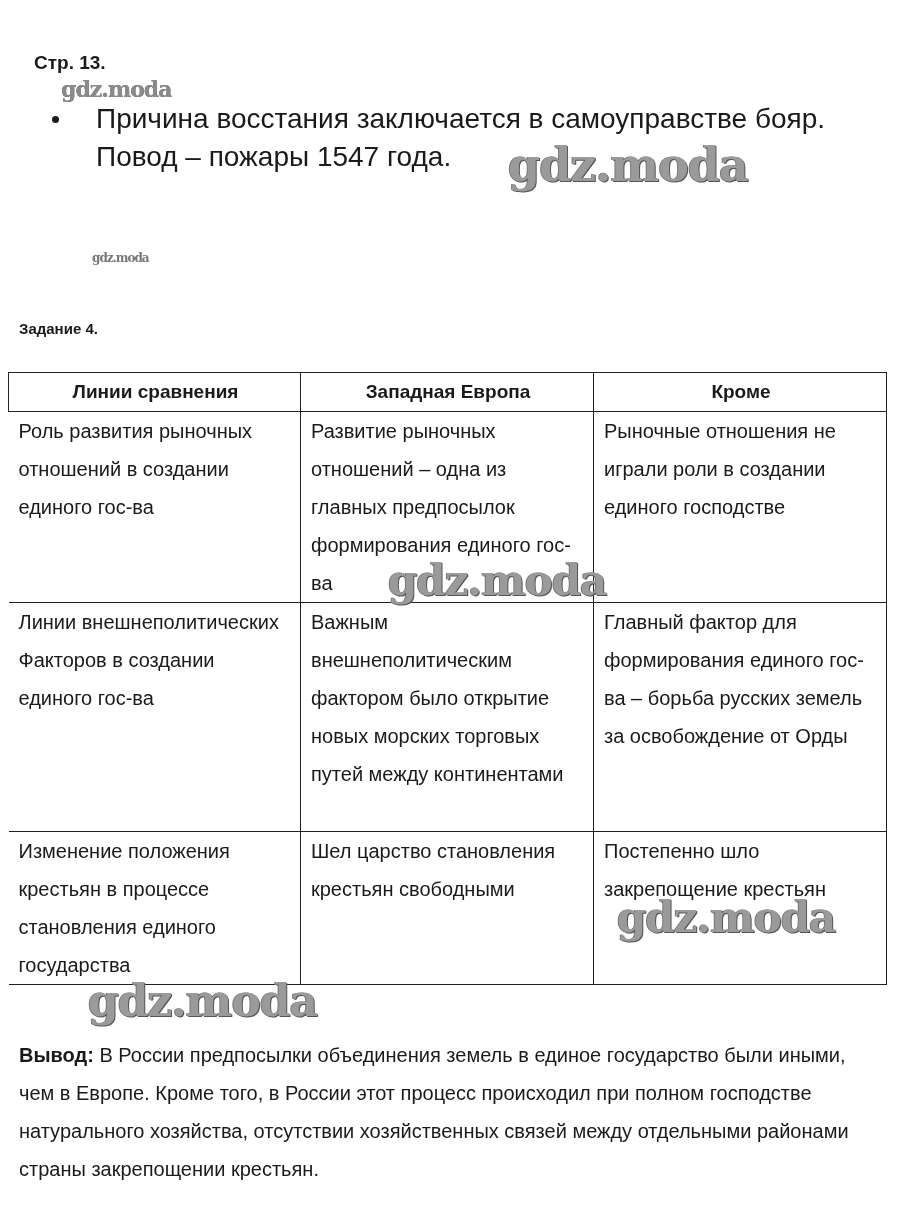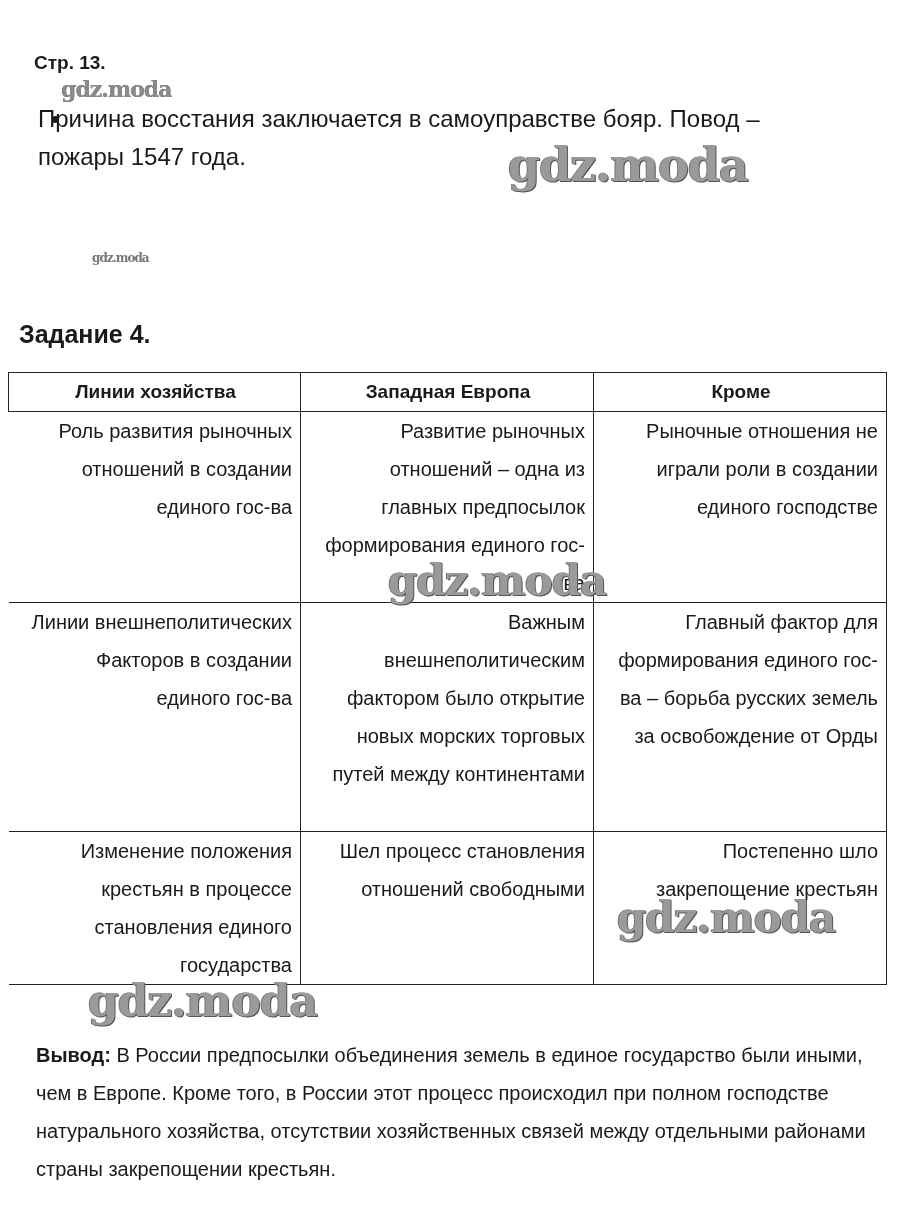--- a/index.html
+++ b/index.html
@@ -3,39 +3,39 @@
   <meta charset="utf-8">
   <style>
     html, body { margin: 0; padding: 0; background: #ffffff; }
     body {
       width: 898px; height: 1231px; position: relative; overflow: hidden;
       font-family: "Liberation Sans", sans-serif; color: #1a1a1a;
     }
     .abs { position: absolute; }
     .page-ref { left: 19px; top: 52px; font-size: 19px; font-weight: bold; margin-left: 15px; }
     .bullets { left: 0; top: 100px; width: 898px; }
-    .bullet-item { position: relative; padding-left: 38px; font-size: 24px; line-height: 38px; width: 760px; }
+    .bullet-item { position: relative; padding-left: 96px; font-size: 28px; line-height: 38px; width: 760px; }
     .bullet-dot { position: absolute; left: 52px; top: 16px; width: 7px; height: 7px; border-radius: 50%; background: #1a1a1a; }
-    .task-title { left: 19px; top: 320px; font-size: 25px; font-weight: bold; }
+    .task-title { left: 19px; top: 320px; font-size: 15px; font-weight: bold; }
     table.cmp {
       position: absolute; left: 8px; top: 372px; width: 878px;
       border-collapse: collapse; table-layout: fixed; font-size: 20px;
     }
     table.cmp th, table.cmp td {
       border: 1.5px solid #222; vertical-align: top; padding: 0 8px 0 10px;
-      line-height: 38px; font-weight: normal; text-align: right;
+      line-height: 38px; font-weight: normal; text-align: left;
     }
     table.cmp th { font-weight: bold; text-align: center; height: 38px; font-size: 19px; }
     table.cmp td.first { border-left: none; }
     table.cmp th.first { border-left: 1.5px solid #222; }
     tr.r1 td { height: 190px; }
     tr.r2 td { height: 228px; }
     tr.r3 td { height: 151px; }
     tr.r3 td { border-bottom: 1.5px solid #222; }
-    .conclusion { left: 36px; top: 1036px; width: 850px; font-size: 20px; line-height: 38px; }
+    .conclusion { left: 19px; top: 1036px; width: 850px; font-size: 20px; line-height: 38px; }
     .conclusion b { font-weight: bold; }
     .wm {
       position: absolute; font-family: "DejaVu Serif", serif; font-weight: bold;
       color: #9a9a9a; letter-spacing: -1px;
       text-shadow: 1px 1px 0 #555, -1px 0 0 #777;
       margin-left: 16px;
     }
     .wm-small { left: 45px; top: 76px; font-size: 22px; color: #8a8a8a; text-shadow: 0 0 0 #555; }
     .wm-tiny { left: 76px; top: 251px; font-size: 12px; color: #777; text-shadow: none; }
     .wm-l1 { left: 492px; top: 138px; font-size: 46px; }
@@ -61,39 +61,39 @@
 <div class="abs task-title">Задание 4.</div>
 
 <table class="cmp">
   <colgroup>
       <col style="width:292px">
       <col style="width:293px">
       <col style="width:293px">
     </colgroup>
   <thead>
     <tr>
-      <th class="first">Линии хозяйства</th>
+      <th class="first">Линии сравнения</th>
       <th>Западная Европа</th>
       <th>Кроме</th>
     </tr>
   </thead>
   <tbody>
     <tr class="r1">
       <td class="first">Роль развития рыночных отношений в создании единого гос-ва</td>
       <td>Развитие рыночных отношений – одна из главных предпосылок формирования единого гос-ва</td>
       <td>Рыночные отношения не играли роли в создании единого господстве</td>
     </tr>
     <tr class="r2">
       <td class="first">Линии внешнеполитических Факторов в создании единого гос-ва</td>
       <td>Важным внешнеполитическим фактором было открытие новых морских торговых путей между континентами</td>
       <td>Главный фактор для формирования единого гос-ва – борьба русских земель за освобождение от Орды</td>
     </tr>
     <tr class="r3">
       <td class="first">Изменение положения крестьян в процессе становления единого государства</td>
-      <td>Шел процесс становления отношений свободными</td>
+      <td>Шел царство становления крестьян свободными</td>
       <td>Постепенно шло закрепощение крестьян</td>
     </tr>
   </tbody>
 </table>
 <div class="wm wm-l2">gdz.moda</div>
 <div class="wm wm-l3">gdz.moda</div>
 <div class="wm wm-l4">gdz.moda</div>
 
 <div class="abs conclusion">
   <b>Вывод:</b><span> В России предпосылки объединения земель в единое государство были иными, чем в Европе. Кроме того, в России этот процесс происходил при полном господстве натурального хозяйства, отсутствии хозяйственных связей между отдельными районами страны закрепощении крестьян.</span>

